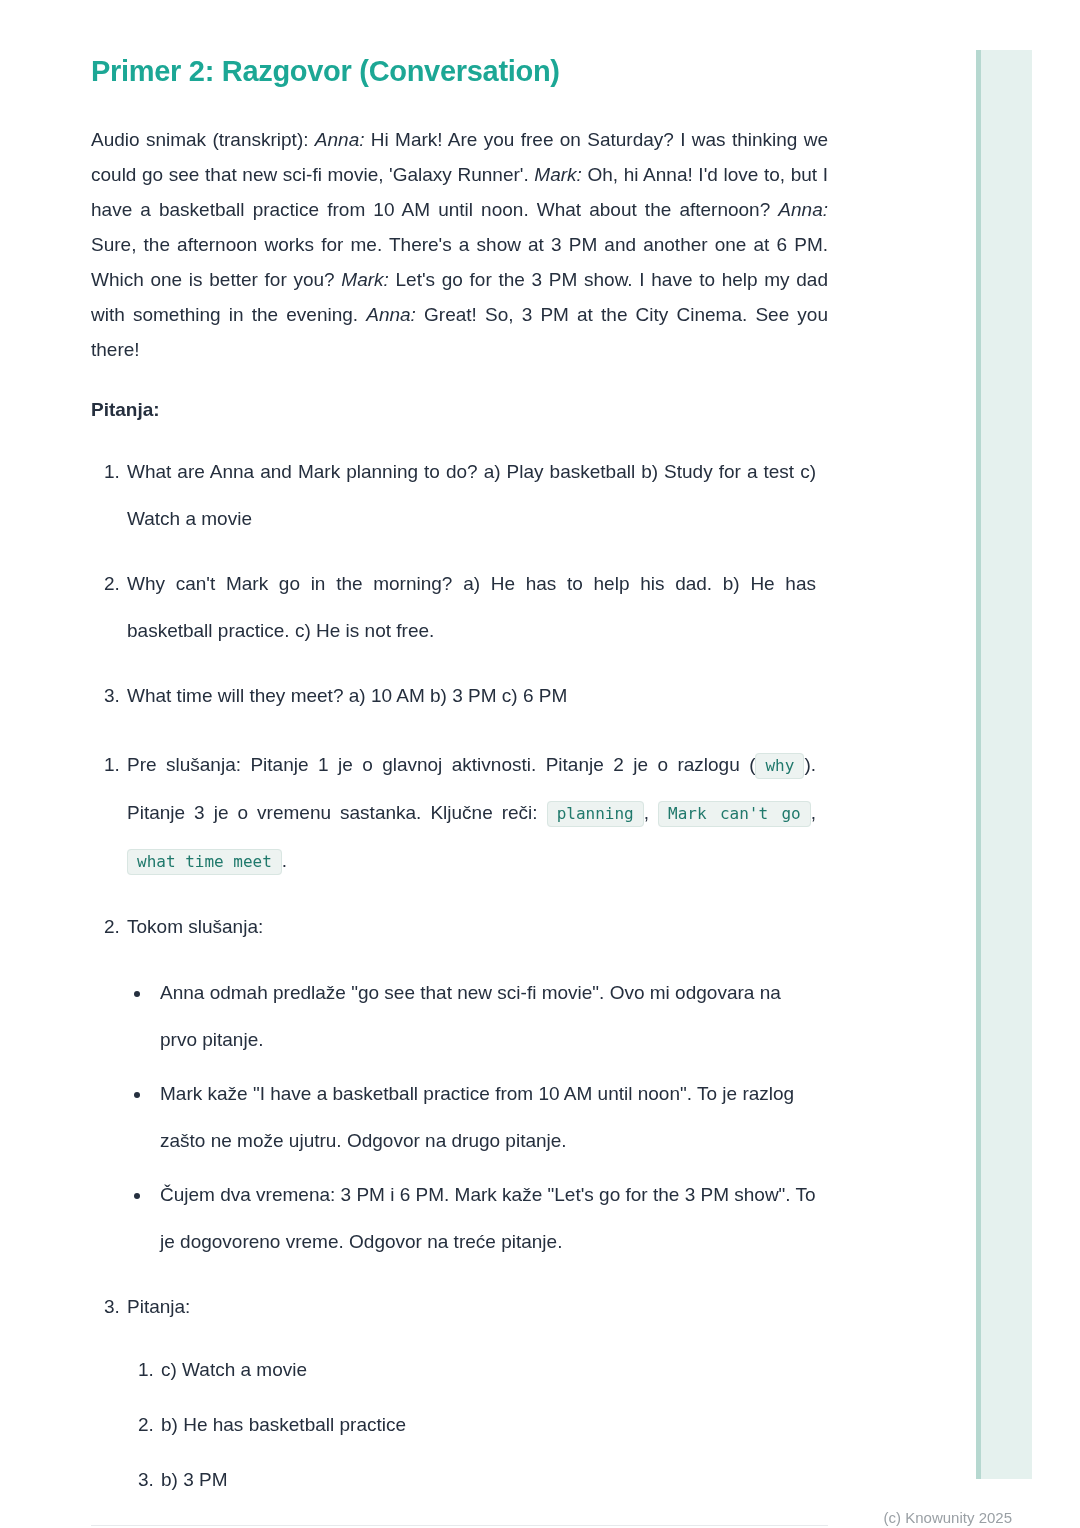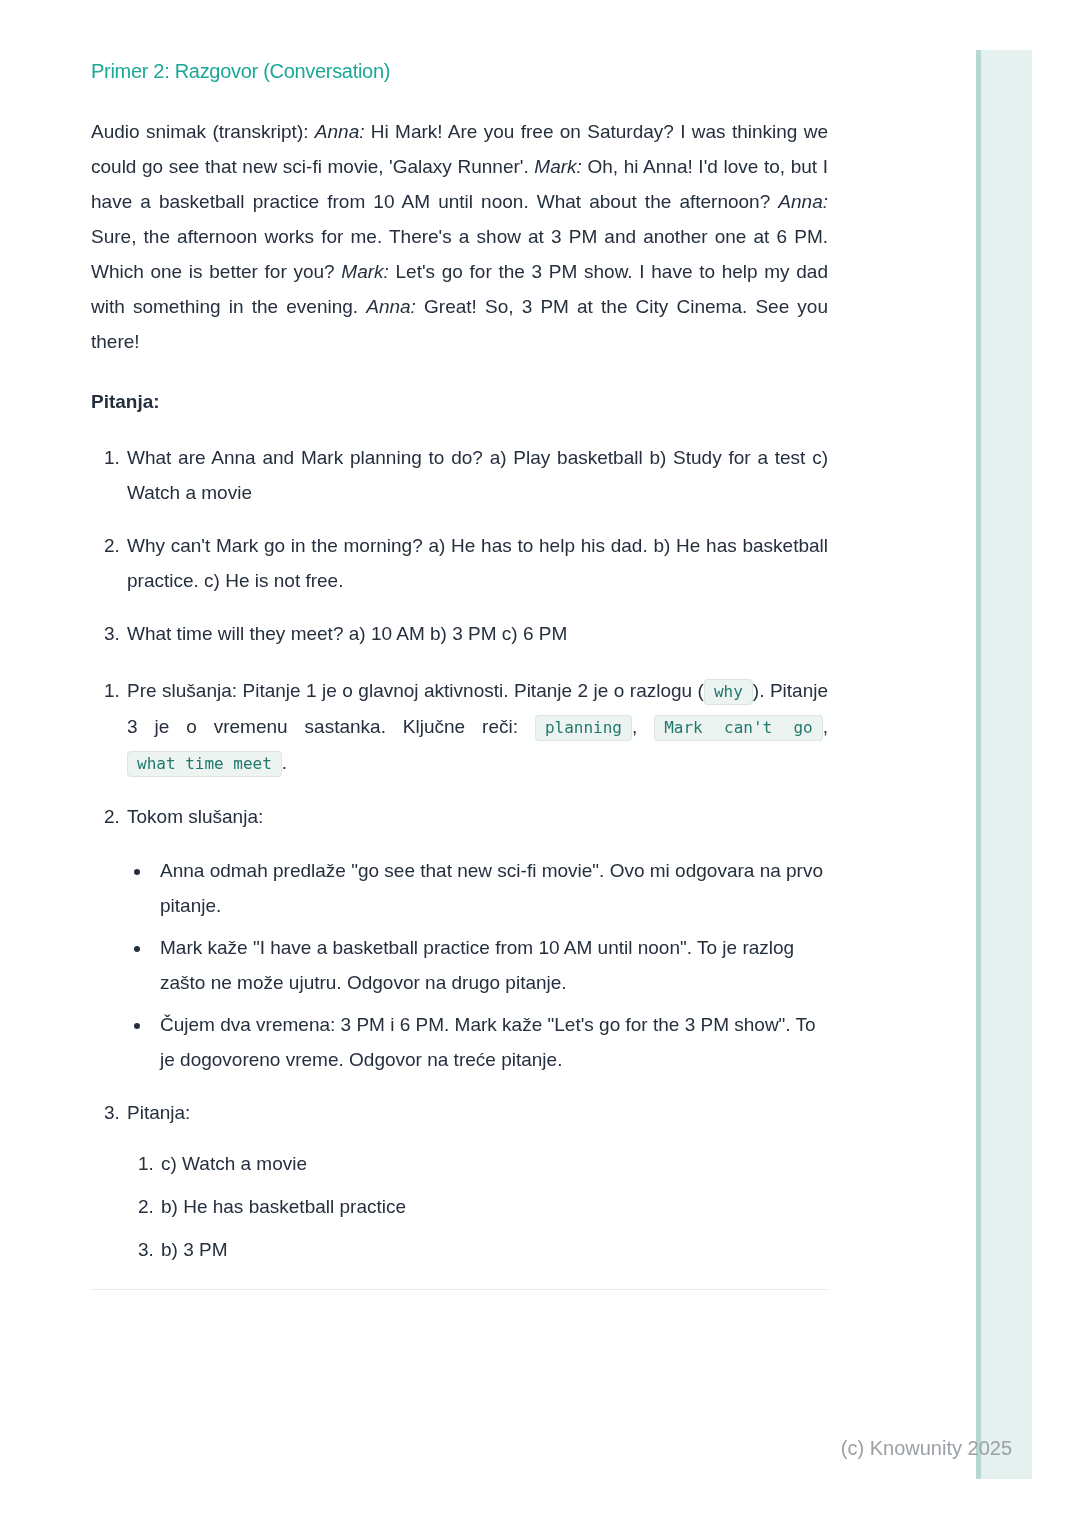--- a/index.html
+++ b/index.html
@@ -13,44 +13,44 @@
     position:relative;
     overflow:hidden;
     font-family:"Liberation Sans","DejaVu Sans",sans-serif;
     color:var(--text,#252f3e);
   }
   .content{
     position:relative;
     padding:55px 252px 0 91px;
   }
   h2.section-title{
-    font-size:20px;
+    font-size:29px;
     line-height:32px;
-    font-weight:400;
+    font-weight:700;
     color:var(--accent,#1ca795);
-    margin:0 0 27px 0;
+    margin:0 0 35px 0;
     letter-spacing:-0.3px;
   }
   .para{
     font-size:19px;
     line-height:35px;
     margin:0 0 25px 0;
   }
   .justify{text-align:justify;}
   .label-p{
     font-size:19px;
     line-height:35px;
     font-weight:700;
     margin:0 0 21px 0;
   }
   ol.top-list{
-    margin:0 0 22px 0;
+    margin:0 12px 22px 0;
     padding:0 0 0 34px;
     font-size:19px;
-    line-height:35px;
+    line-height:47px;
   }
   ol.top-list > li{margin:0 0 18px 0;padding-left:2px;}
   ul.bullet-list{
     list-style:disc;
     margin:19px 0 0 0;
     padding:0 0 0 25px;
   }
   ul.bullet-list > li{margin:0 0 7px 0;padding-left:8px;}
   ol.answer-list{
     margin:16px 0 0 0;
@@ -79,23 +79,23 @@
     line-height:44px;
     font-weight:700;
     color:var(--accent,#1ca795);
     margin:0;
     padding-bottom:12px;
     border-bottom:4px solid var(--underline,#a8d3ca);
     letter-spacing:-0.4px;
   }
   .copyright{
     position:absolute;
-    top:1438px;
+    top:1508px;
     right:68px;
-    font-size:20px;
+    font-size:15px;
     line-height:20px;
     color:var(--footer,#9aa0a5);
     z-index:2;
   }
   .page-edge{
     position:absolute;
     top:50px;
     left:976px;
     width:56px;
     height:1429px;

